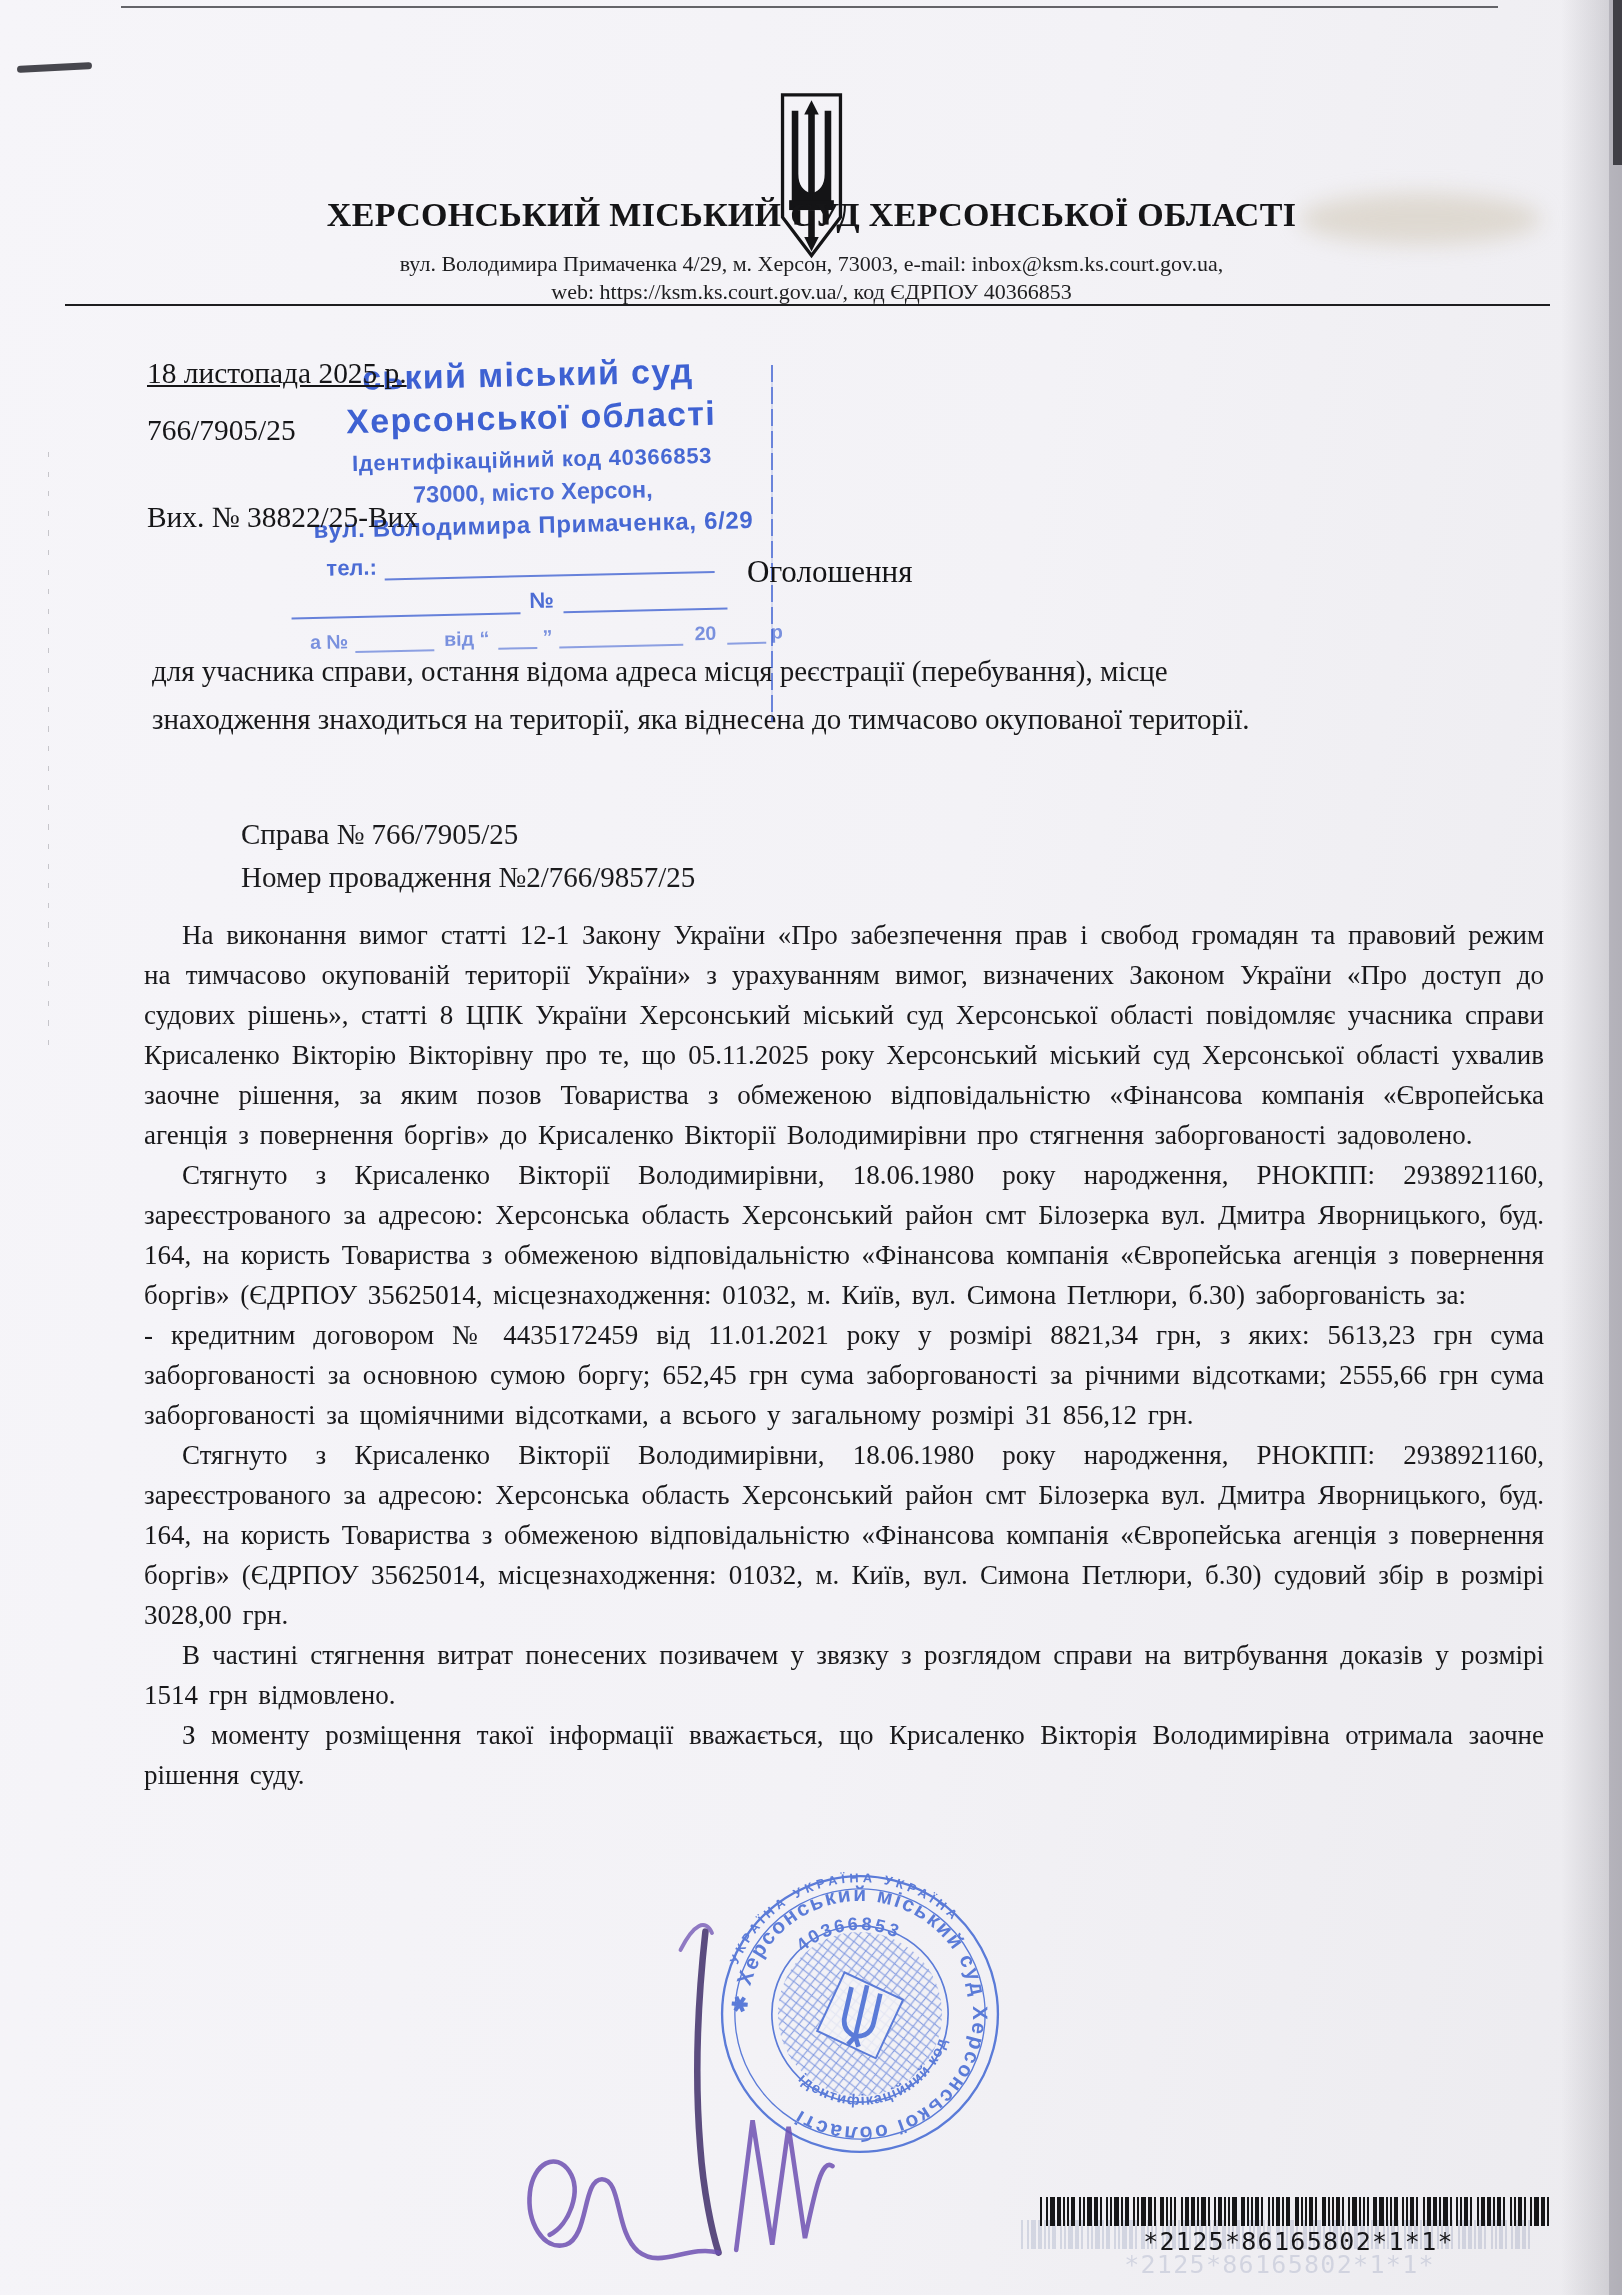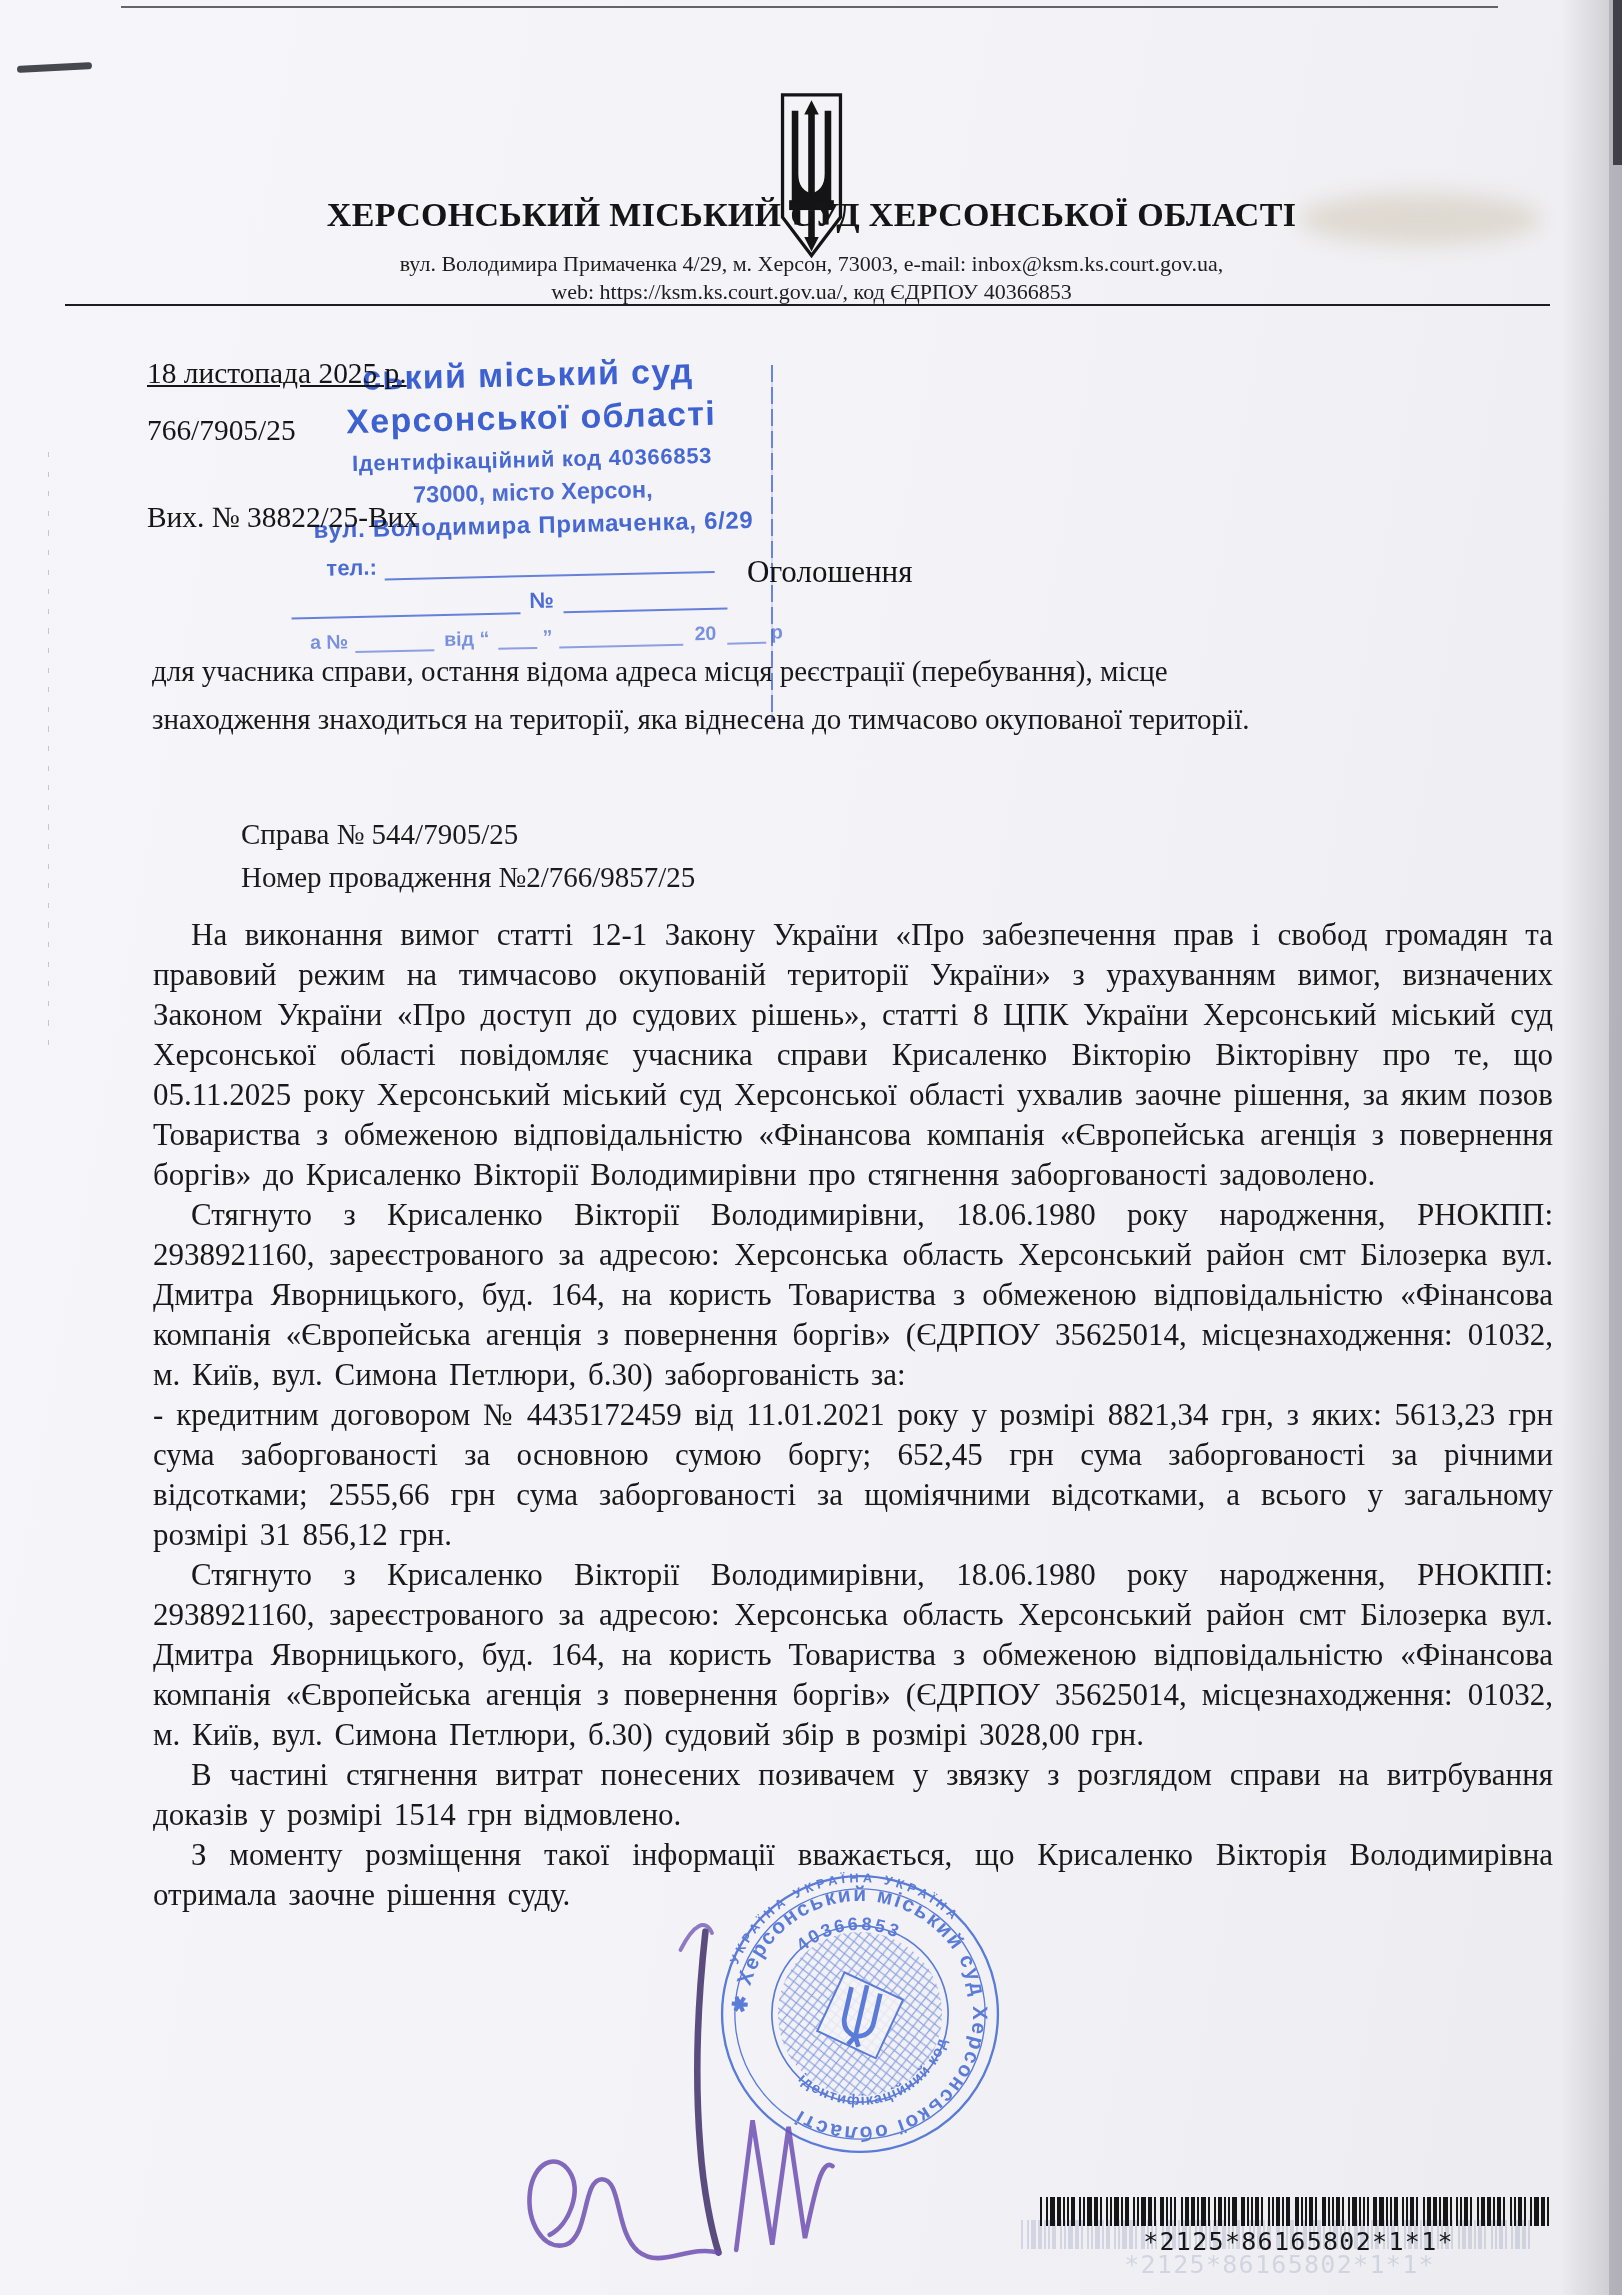--- a/index.html
+++ b/index.html
@@ -53,21 +53,21 @@
                background:repeating-linear-gradient(to bottom,rgba(47,85,207,.7) 0 17px,rgba(47,85,207,.15) 17px 22px);}
 
   
   .doc-title{position:absolute;left:747px;top:554px;font-size:31px;color:#141416;z-index:3;}
   .intro{position:absolute;left:152px;top:647px;width:1413px;font-size:29px;line-height:48px;color:#19191b;}
   .addressee{position:absolute;left:383px;top:754px;font-size:29px;}
   .case-line{position:absolute;left:241px;top:818px;font-size:29px;}
   .proc-line{position:absolute;left:241px;top:861px;font-size:29px;}
 
   
-  .body-text{position:absolute;left:153px;top:915px;width:1400px;font-size:31px;line-height:40px;
+  .body-text{position:absolute;left:144px;top:915px;width:1400px;font-size:27px;line-height:40px;
              text-align:justify;word-spacing:3.9px;color:#19191b;z-index:2;}
   .body-text p{margin:0;}
   .body-text p.indent{text-indent:38px;}
 
   
   .seal{position:absolute;left:712px;top:1866px;width:296px;height:296px;z-index:4;opacity:.82;transform:rotate(-7deg);}
   .signature{position:absolute;left:471px;top:1891px;width:406px;height:393px;z-index:5;}
 
   
   .barcode{position:absolute;left:1040px;top:2197px;width:517px;z-index:3;color:#161618;}
@@ -137,21 +137,21 @@
       <span>р</span>
     </div>
   </div>
   <div class="stamp-vline"></div>
 
   <div class="doc-title">Оголошення</div>
   <div class="intro">
     <div>для учасника справи, остання відома адреса місця реєстрації (перебування), місце</div>
     <div>знаходження знаходиться  на території, яка віднесена до тимчасово окупованої території.</div>
   </div>
-  <div class="case-line">Справа № 544/7905/25</div>
+  <div class="case-line">Справа № 766/7905/25</div>
   <div class="proc-line">Номер провадження №2/766/9857/25</div>
 
   <div class="body-text" id="body-paragraphs">
       <p class="indent">На виконання вимог статті 12-1 Закону України «Про забезпечення прав і свобод громадян та правовий режим на тимчасово окупованій території України» з урахуванням вимог, визначених Законом України «Про доступ до судових рішень», статті 8 ЦПК України Херсонський міський суд Херсонської області повідомляє учасника справи Крисаленко Вікторію Вікторівну про те, що 05.11.2025 року Херсонський міський суд Херсонської області ухвалив заочне рішення, за яким позов  Товариства з обмеженою відповідальністю «Фінансова компанія «Європейська агенція з повернення боргів» до Крисаленко Вікторії Володимирівни про стягнення заборгованості задоволено.</p>
       <p class="indent">Стягнуто з Крисаленко Вікторії Володимирівни, 18.06.1980 року народження, РНОКПП: 2938921160, зареєстрованого за адресою: Херсонська область Херсонський район смт Білозерка вул. Дмитра Яворницького, буд. 164, на користь Товариства з обмеженою відповідальністю «Фінансова компанія «Європейська агенція з повернення боргів» (ЄДРПОУ 35625014, місцезнаходження: 01032, м. Київ, вул. Симона Петлюри, б.30) заборгованість за:</p>
       <p class="flush">- кредитним договором № 4435172459 від 11.01.2021 року у розмірі 8821,34 грн, з яких: 5613,23 грн сума заборгованості за основною сумою боргу; 652,45 грн сума заборгованості за річними відсотками; 2555,66 грн сума заборгованості за щоміячними відсотками, а всього у загальному розмірі 31 856,12 грн.</p>
       <p class="indent">Стягнуто з Крисаленко Вікторії Володимирівни, 18.06.1980 року народження, РНОКПП: 2938921160, зареєстрованого за адресою: Херсонська область Херсонський район смт Білозерка вул. Дмитра Яворницького, буд. 164, на користь Товариства з обмеженою відповідальністю «Фінансова компанія «Європейська агенція з повернення боргів» (ЄДРПОУ 35625014, місцезнаходження: 01032, м. Київ, вул. Симона Петлюри, б.30) судовий збір в розмірі 3028,00 грн.</p>
       <p class="indent">В частині стягнення витрат понесених позивачем у звязку з розглядом справи на витрбування доказів у розмірі 1514 грн відмовлено.</p>
       <p class="indent">З моменту розміщення такої інформації вважається, що Крисаленко Вікторія Володимирівна отримала заочне рішення суду.</p>
     </div>

